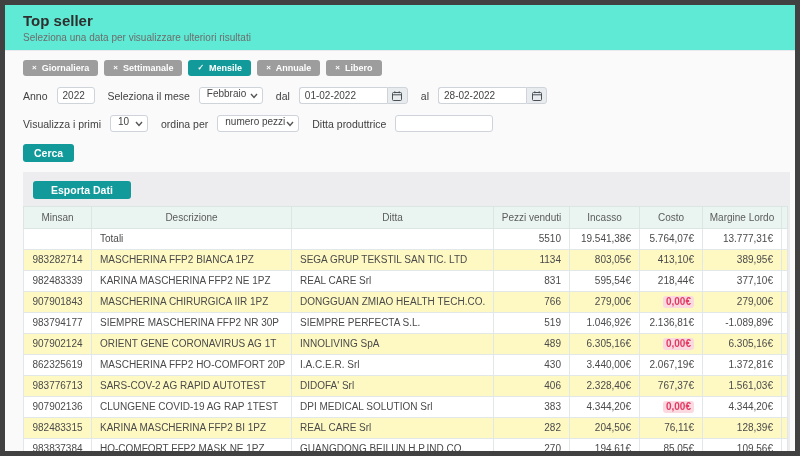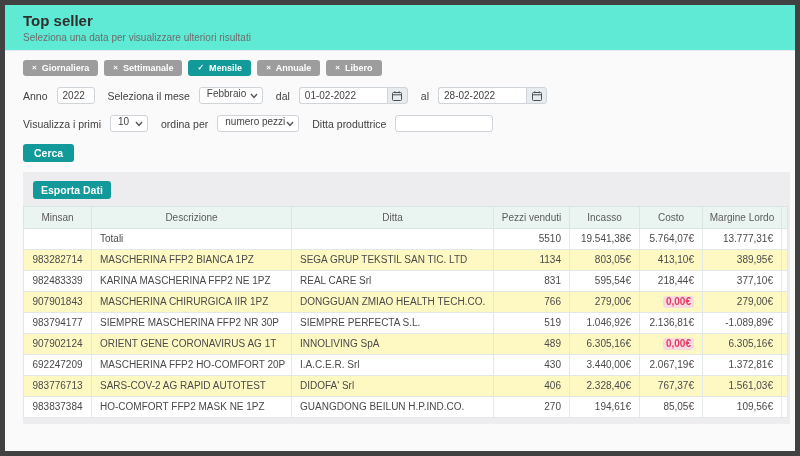--- a/index.html
+++ b/index.html
@@ -68,21 +68,21 @@
     font-size: 10.5px; font-weight: bold; cursor: pointer;
     font-family: "Liberation Sans", sans-serif;
   }
   .btn-cerca { margin: 12px 0 0 18px; padding: 0 11px; height: 18px; line-height: 10px; }
   
   .panel {
     margin: 10px 5px 0 18px;
     background: #ededef;
     padding: 8px 3px 6px 0;
   }
-  .btn-export { margin: 0 0 7px 10px; padding: 4px 8px; height: 18px; line-height: 10px; }
+  .btn-export { margin: 0 0 7px 10px; padding: 4px 18px; height: 18px; line-height: 10px; }
   table.results {
     width: 100%; border-collapse: collapse; table-layout: fixed;
     background: #fff; font-size: 10px; color: #4a4a4a;
   }
   table.results th {
     background: #eaf5f1; border: 1px solid #dbe5e2;
     font-weight: normal; color: #5b5b5b; font-size: 10px;
     padding: 5px 4px; text-align: center;
     white-space: nowrap; overflow: hidden;
   }
@@ -273,40 +273,60 @@
             <td class="c">907902124</td>
             <td>ORIENT GENE CORONAVIRUS AG 1T</td>
             <td>INNOLIVING SpA</td>
             <td class="n">489</td>
             <td class="n">6.305,16€</td>
             <td class="n"><span class="zero-badge">0,00€</span></td>
             <td class="n">6.305,16€</td>
             <td></td>
           </tr>
           <tr class="">
-            <td class="c">692247209</td>
+            <td class="c">862325619</td>
             <td>MASCHERINA FFP2 HO-COMFORT 20P</td>
             <td>I.A.C.E.R. Srl</td>
             <td class="n">430</td>
             <td class="n">3.440,00€</td>
             <td class="n">2.067,19€</td>
             <td class="n">1.372,81€</td>
             <td></td>
           </tr>
           <tr class="striped">
             <td class="c">983776713</td>
             <td>SARS-COV-2 AG RAPID AUTOTEST</td>
             <td>DIDOFA' Srl</td>
             <td class="n">406</td>
             <td class="n">2.328,40€</td>
             <td class="n">767,37€</td>
             <td class="n">1.561,03€</td>
             <td></td>
           </tr>
           <tr class="">
+            <td class="c">907902136</td>
+            <td>CLUNGENE COVID-19 AG RAP 1TEST</td>
+            <td>DPI MEDICAL SOLUTION Srl</td>
+            <td class="n">383</td>
+            <td class="n">4.344,20€</td>
+            <td class="n"><span class="zero-badge">0,00€</span></td>
+            <td class="n">4.344,20€</td>
+            <td></td>
+          </tr>
+          <tr class="striped">
+            <td class="c">982483315</td>
+            <td>KARINA MASCHERINA FFP2 BI 1PZ</td>
+            <td>REAL CARE Srl</td>
+            <td class="n">282</td>
+            <td class="n">204,50€</td>
+            <td class="n">76,11€</td>
+            <td class="n">128,39€</td>
+            <td></td>
+          </tr>
+          <tr class="">
             <td class="c">983837384</td>
             <td>HO-COMFORT FFP2 MASK NE 1PZ</td>
             <td>GUANGDONG BEILUN H.P.IND.CO.</td>
             <td class="n">270</td>
             <td class="n">194,61€</td>
             <td class="n">85,05€</td>
             <td class="n">109,56€</td>
             <td></td>
           </tr>
         </tbody>

